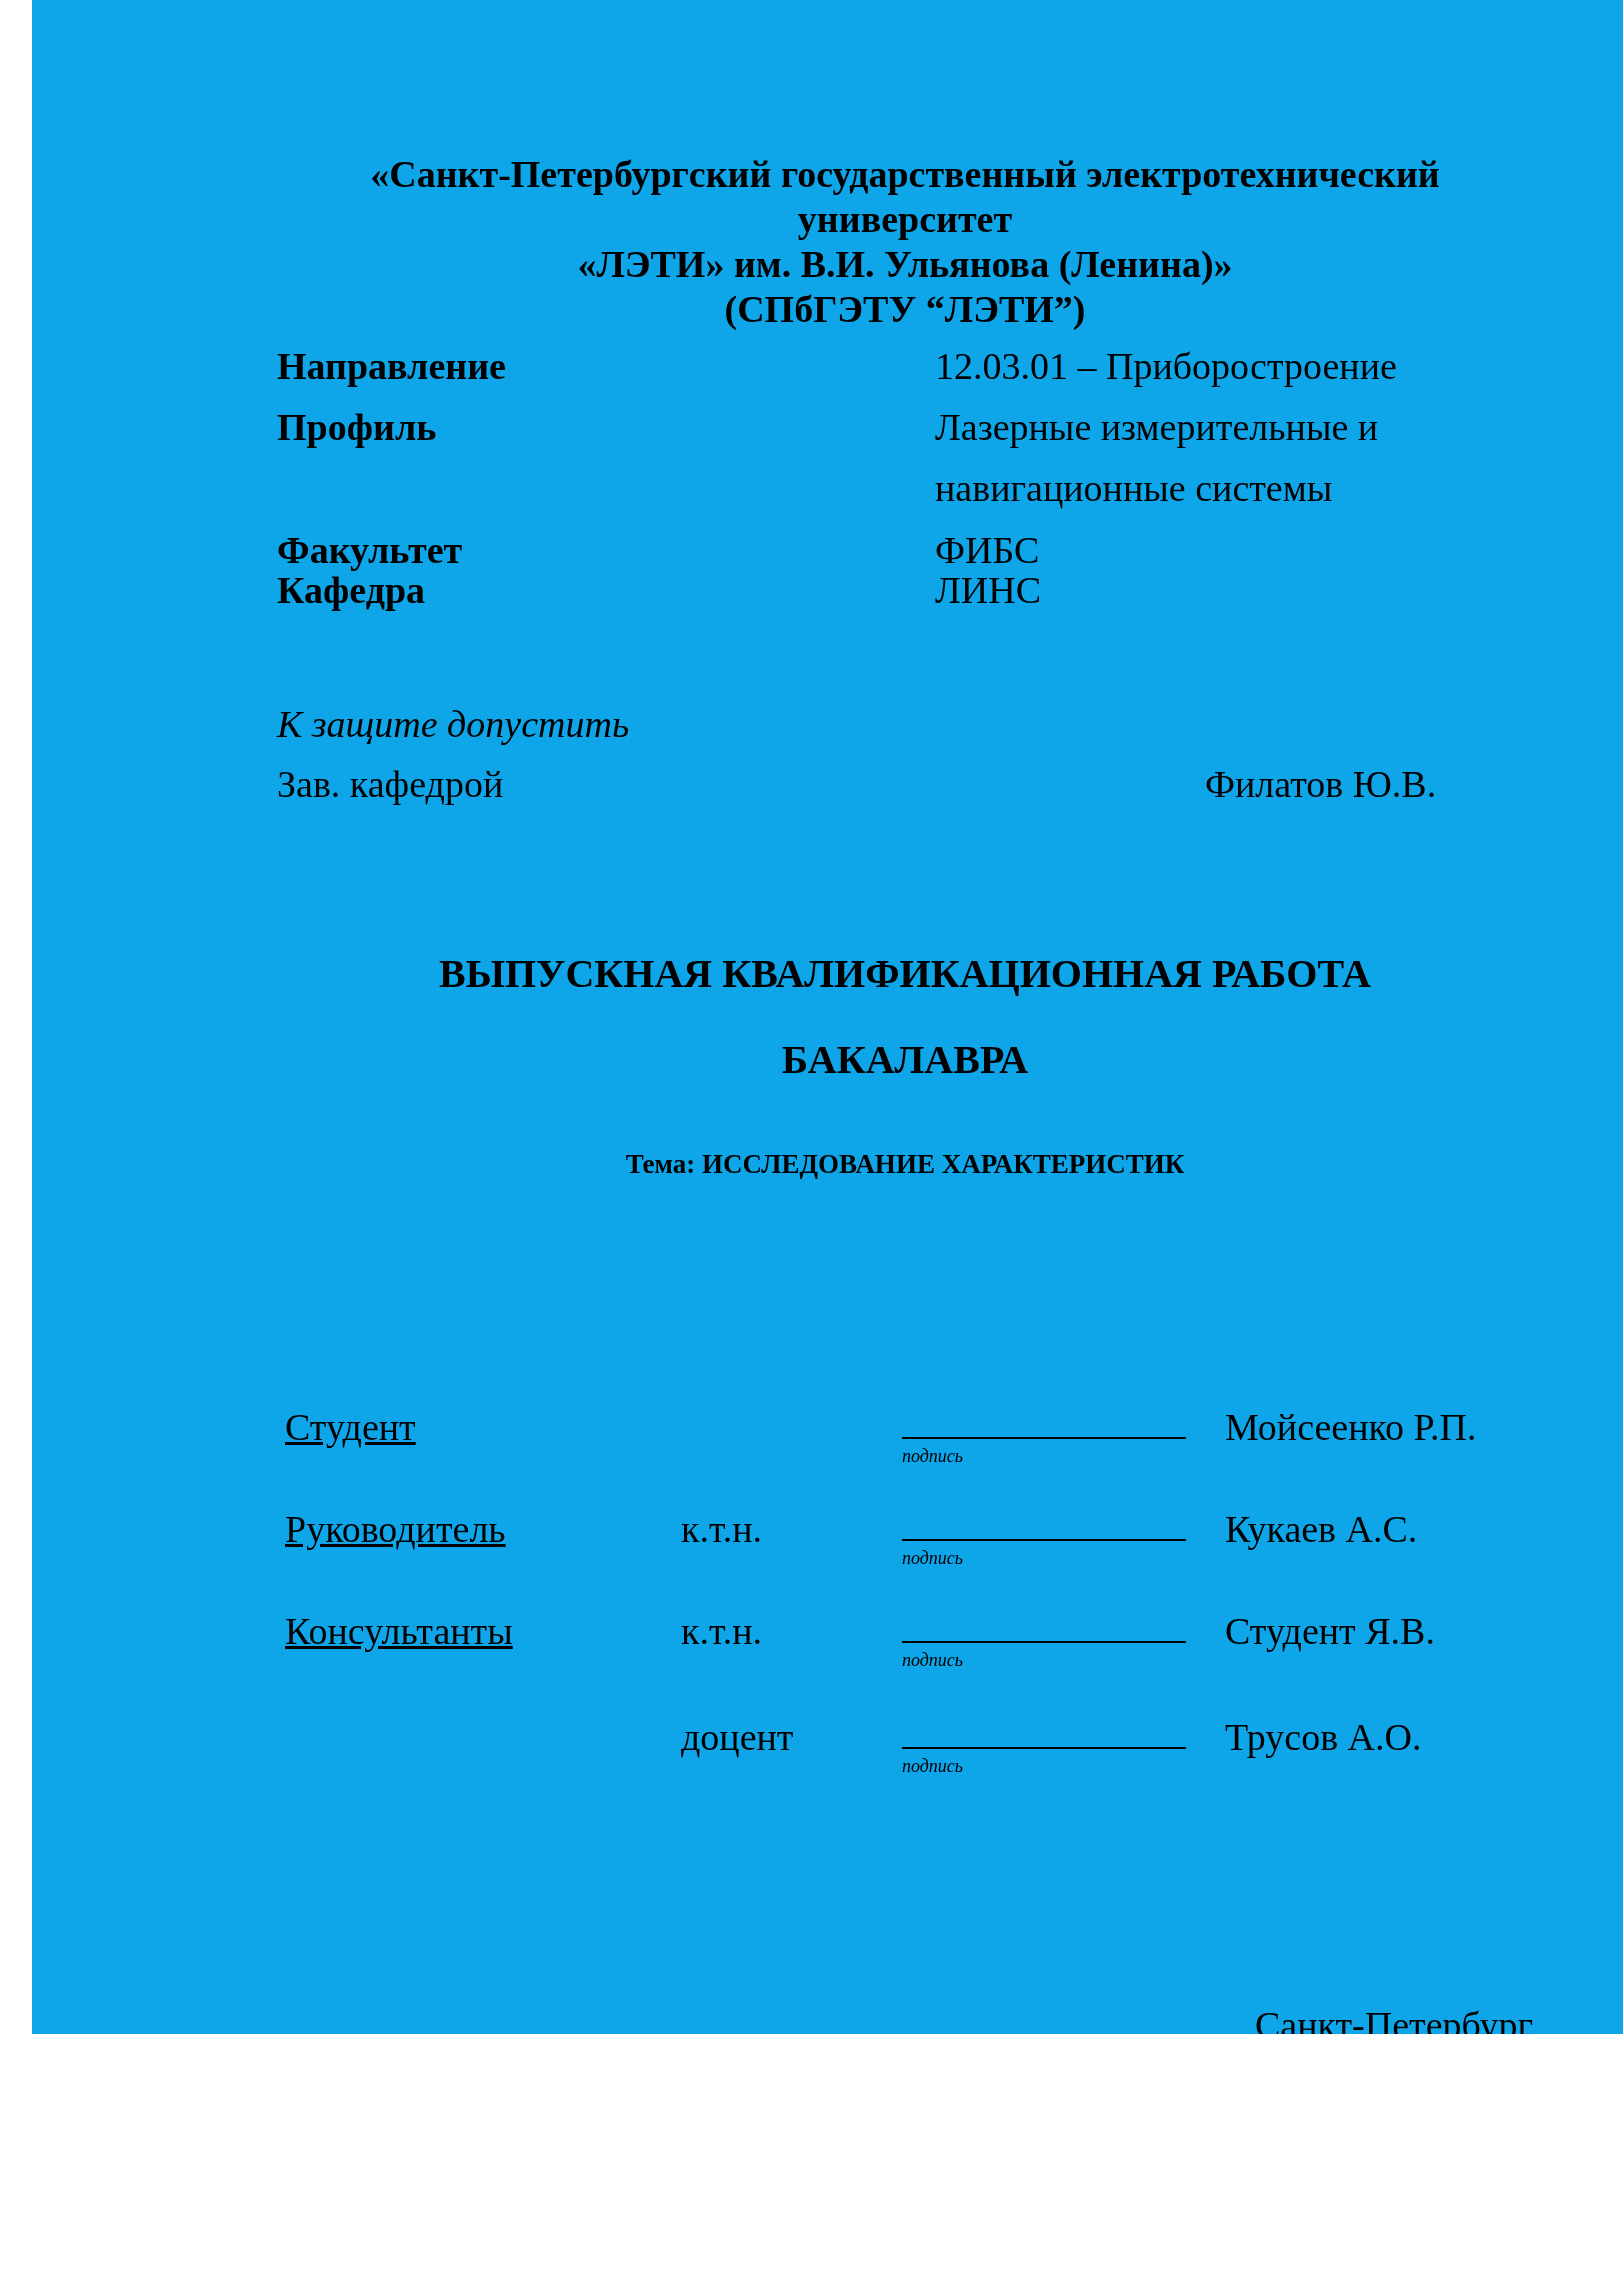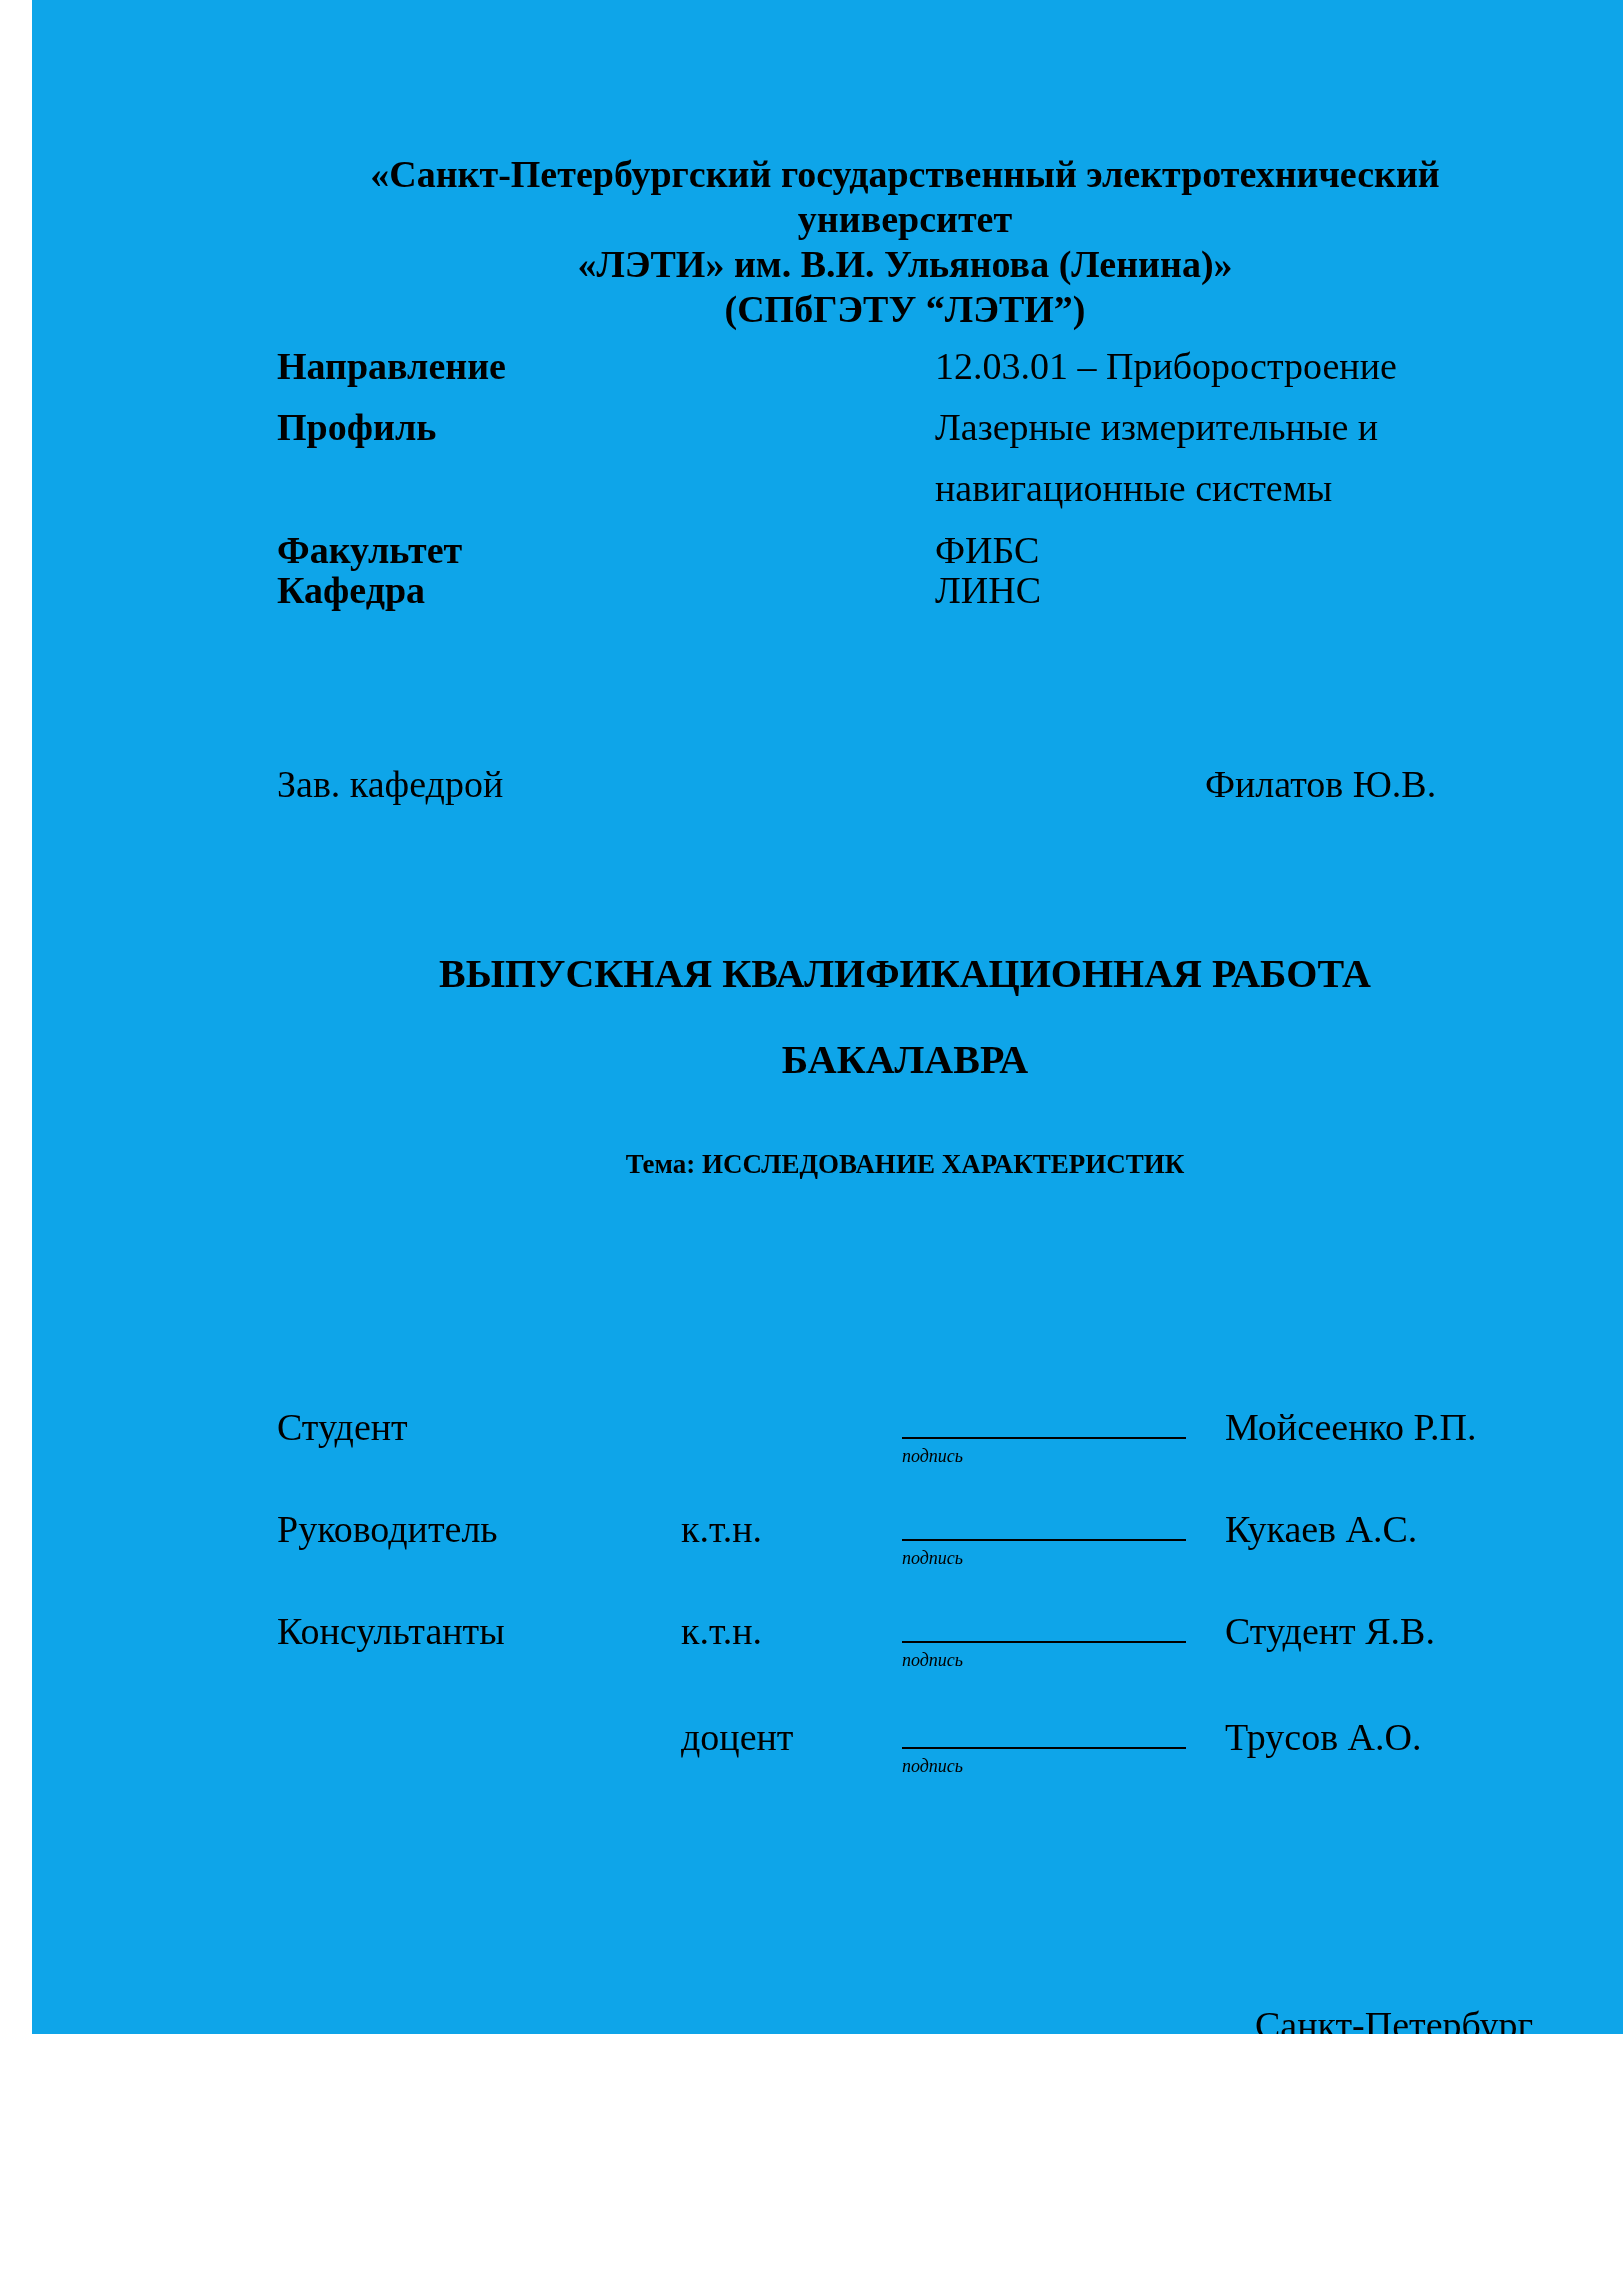--- a/index.html
+++ b/index.html
@@ -92,21 +92,21 @@
     line-height: 69px;
   }
   
   .sig-row {
     position: absolute;
     left: 0;
     width: 100%;
     height: 102px;
     line-height: 44px;
   }
-  .sig-role   { position: absolute; left: 0;      top: 0; white-space: nowrap; }
+  .sig-role   { position: absolute; left: 8px;      top: 0; white-space: nowrap; text-decoration: underline; }
   .sig-degree { position: absolute; left: 404px;  top: 0; white-space: nowrap; }
   .sig-col    { position: absolute; left: 625px;  top: 0; width: 284px; }
   .sig-line   { height: 34px; border-bottom: 2.4px solid #000000; }
   .sig-caption{
     margin-top: 6.3px;
     text-align: left;
     font-style: italic;
     font-size: 18px;
     line-height: 23.6px;
   }
@@ -147,20 +147,21 @@
     </div>
     <div class="info-row" style="top:520px;">
       <span class="info-label">Факультет</span>
       <span class="info-value">ФИБС</span>
     </div>
     <div class="info-row" style="top:560px;">
       <span class="info-label">Кафедра</span>
       <span class="info-value">ЛИНС</span>
     </div>
 
+    <div class="approval-line1">К защите допустить</div>
     <div class="approval-line2">
       <span>Зав. кафедрой</span>
       <span class="approval-name">Филатов Ю.В.</span>
     </div>
 
     <div class="main-title">
       <div>ВЫПУСКНАЯ КВАЛИФИКАЦИОННАЯ РАБОТА</div>
       <div>БАКАЛАВРА</div>
     </div>
 

